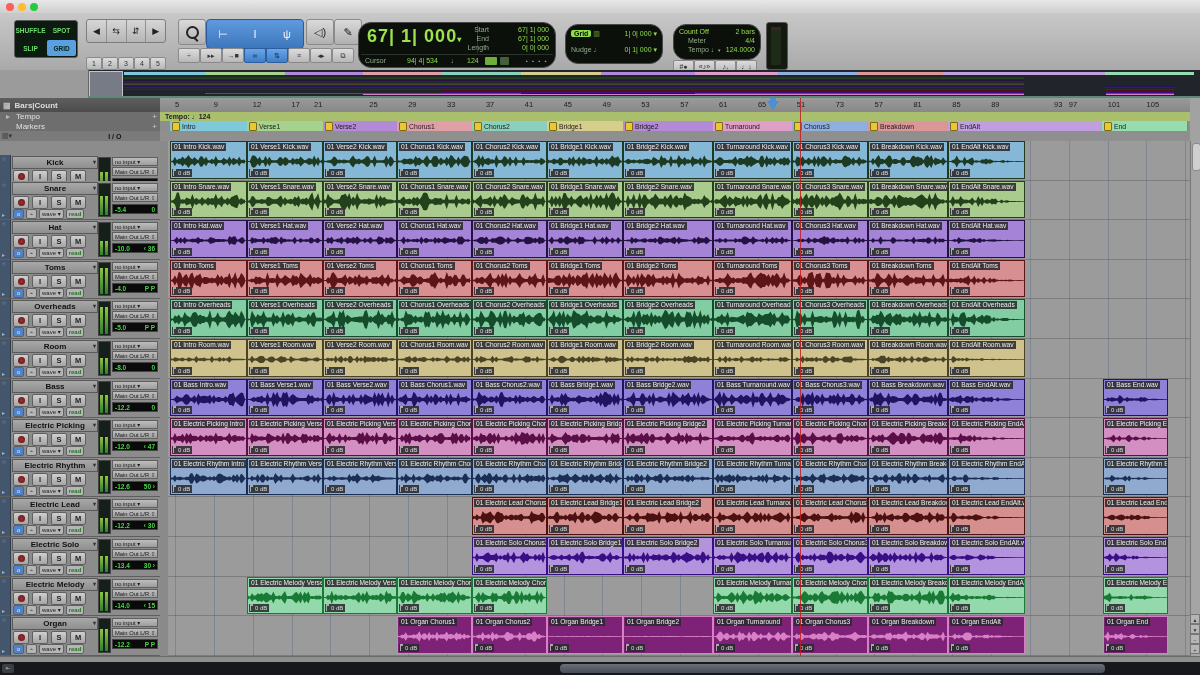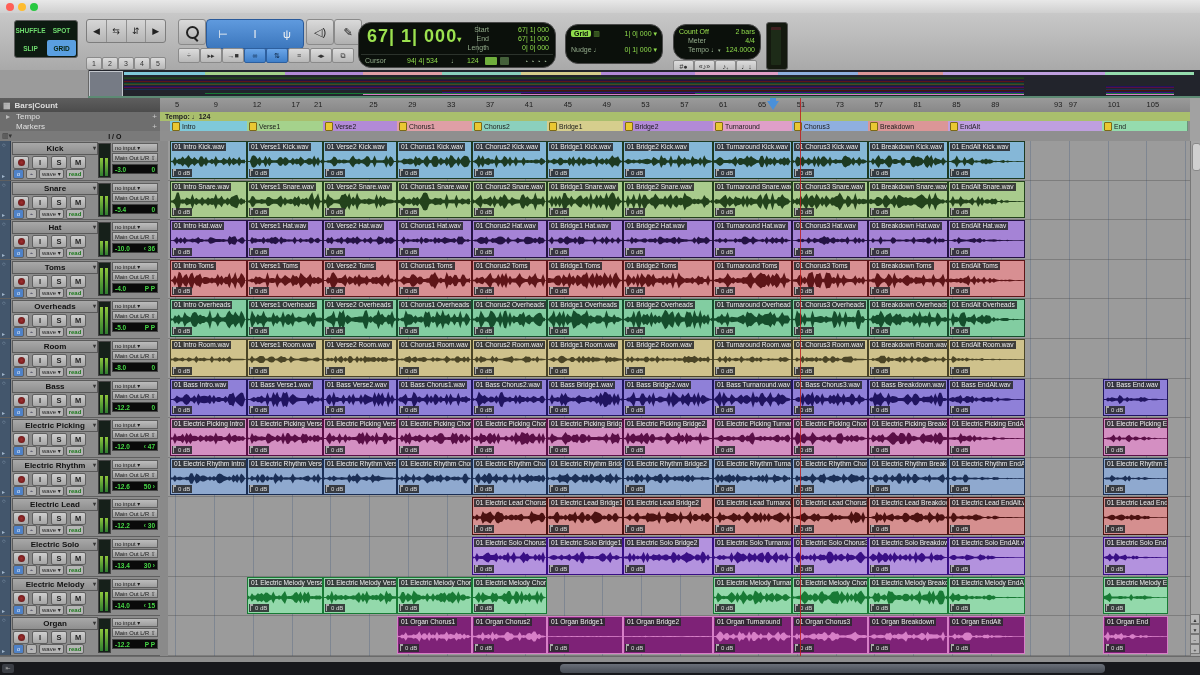--- a/index.html
+++ b/index.html
@@ -481,21 +481,21 @@
     </div>
   </div>
 
 <div class="lane-left" id="hdr-left">
   <span style="margin-left:2px;color:#333">▥▾</span>
   <span style="margin-left:96px;font-weight:bold">I / O</span>
 </div>
 <div id="hdr-canvas"></div>
 
 <div id="tracklist">
-    <div class="tl-row" style="top: 0px; height: 39.6px;">
+    <div class="tl-row" style="top: 14px; height: 39.6px;">
       <div class="tl-strip">
         <span class="o">○</span>
         <span class="a">▸</span>
       </div>
       <div class="tl-name">Kick<span class="dd">▾</span></div>
       <div class="tl-btns">
         <div class="b rec">
           <s></s>
         </div>
         <div class="b">I</div>

